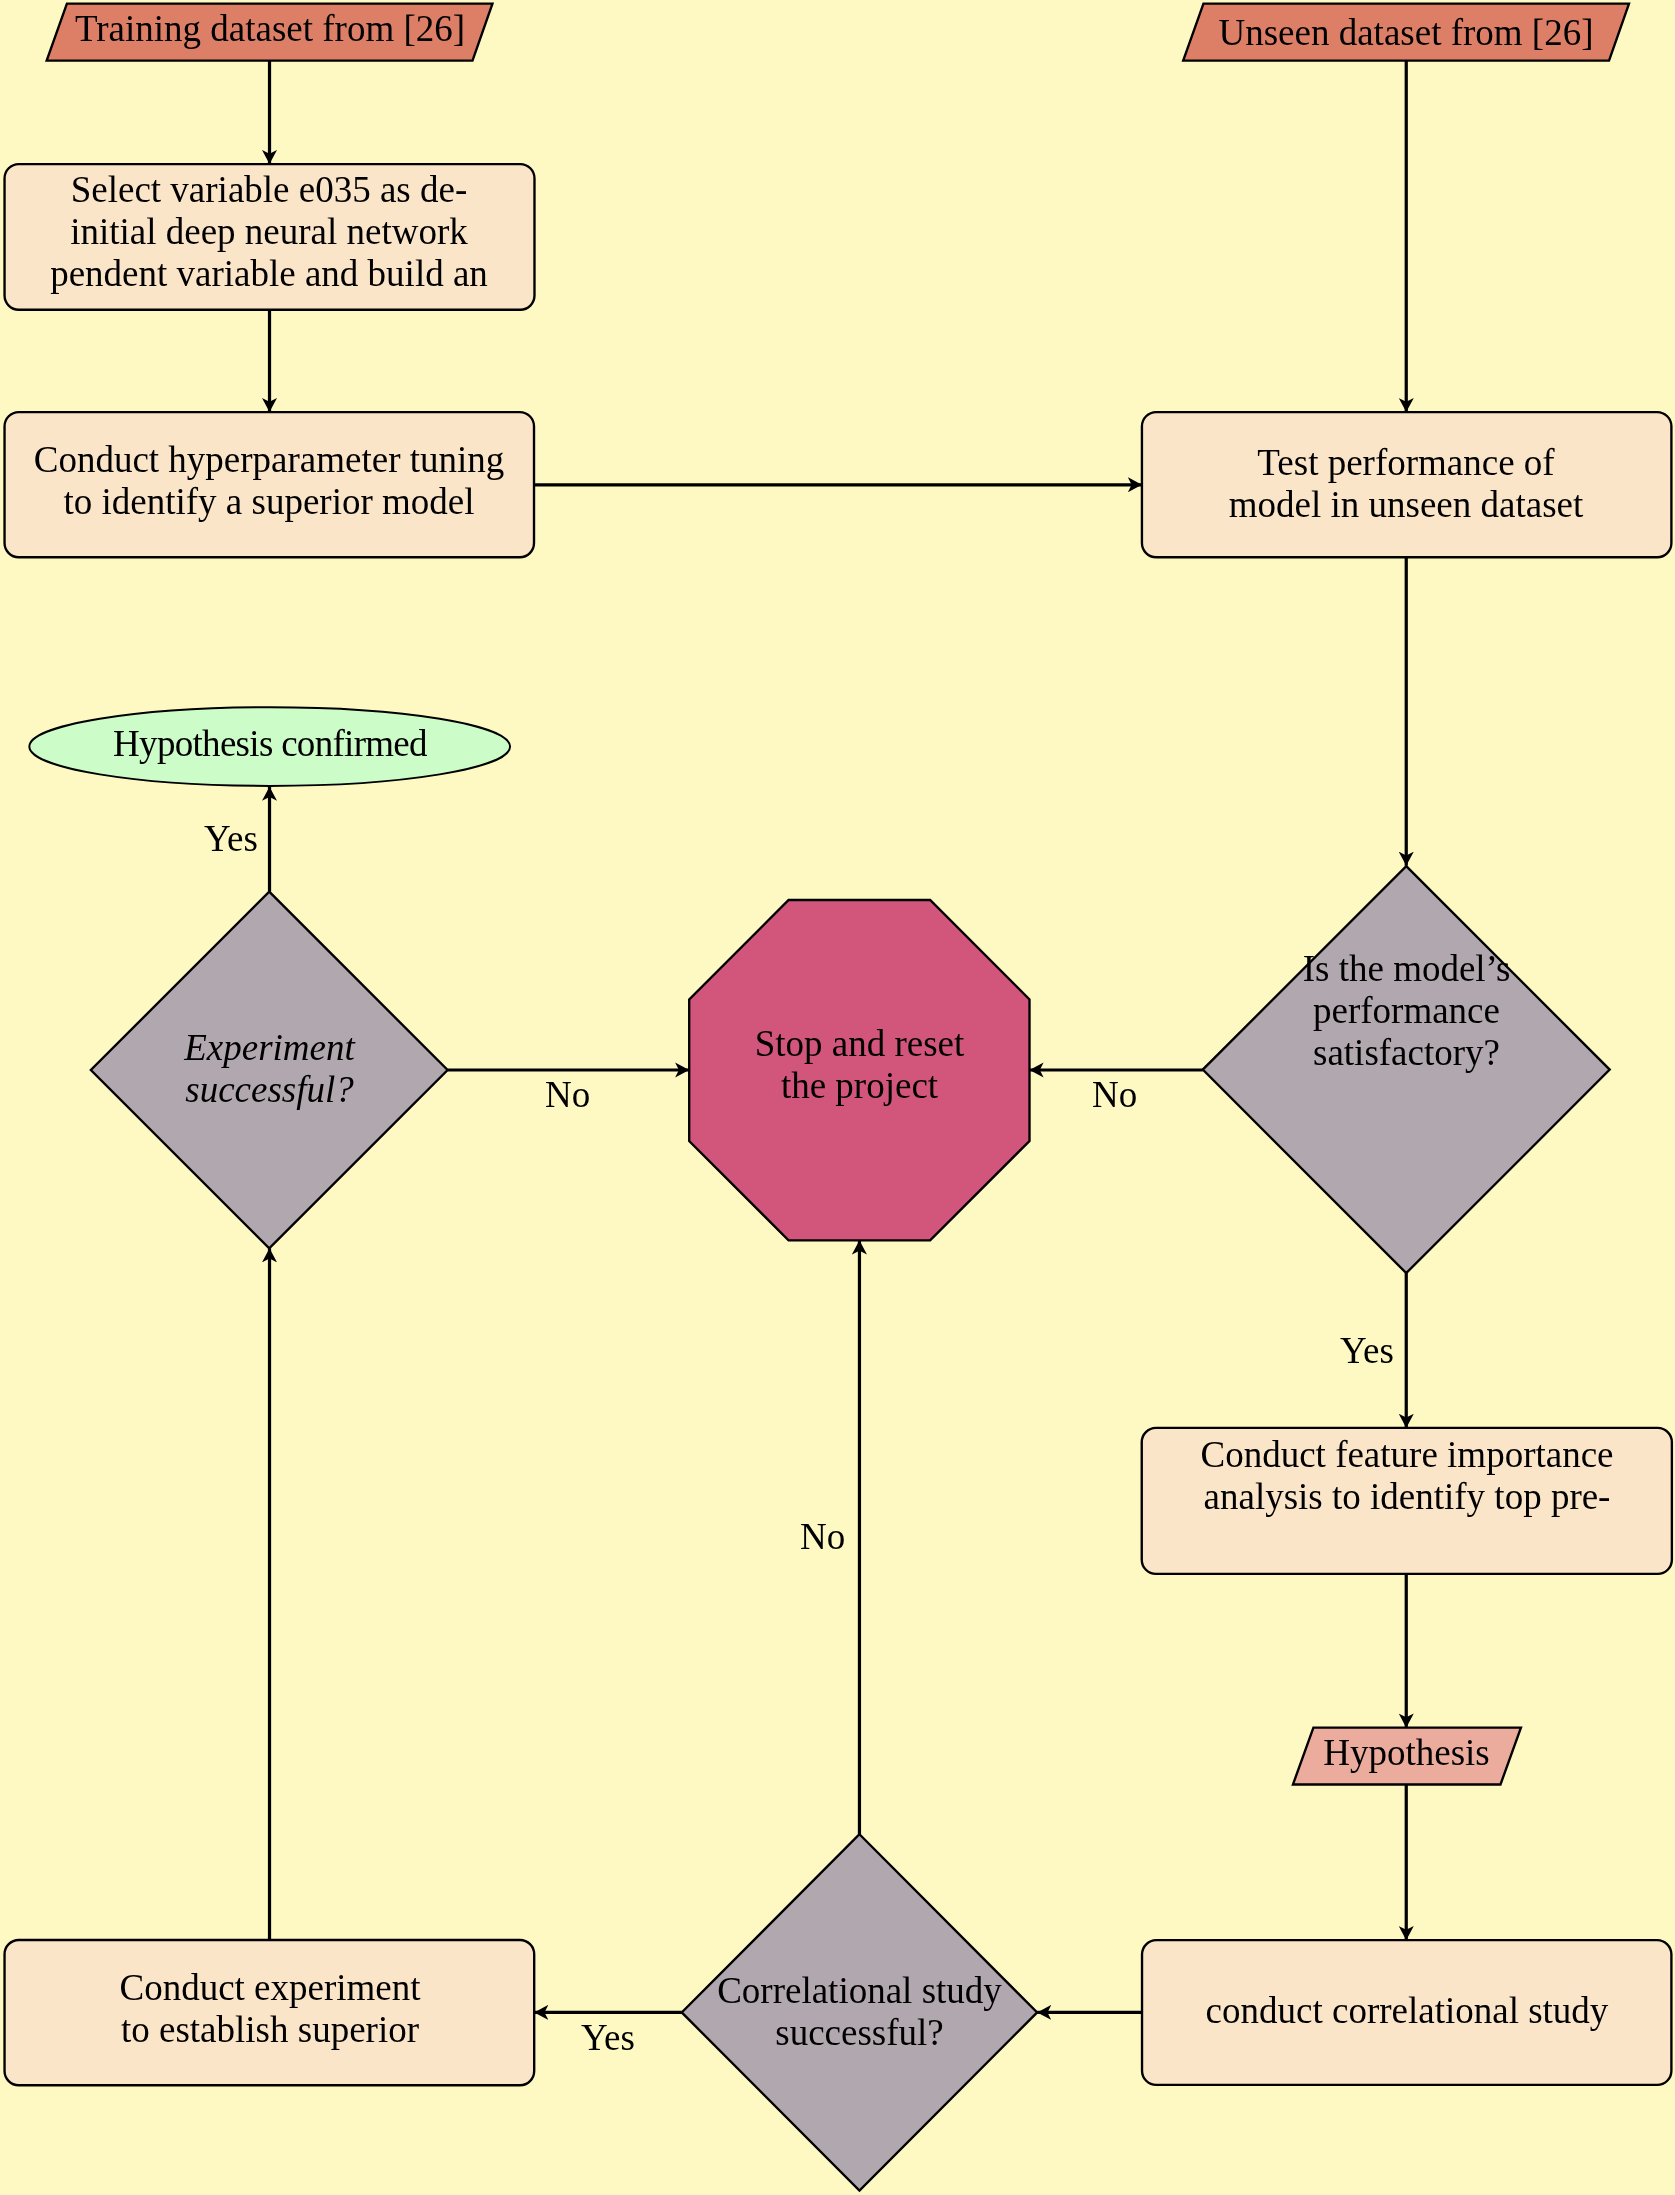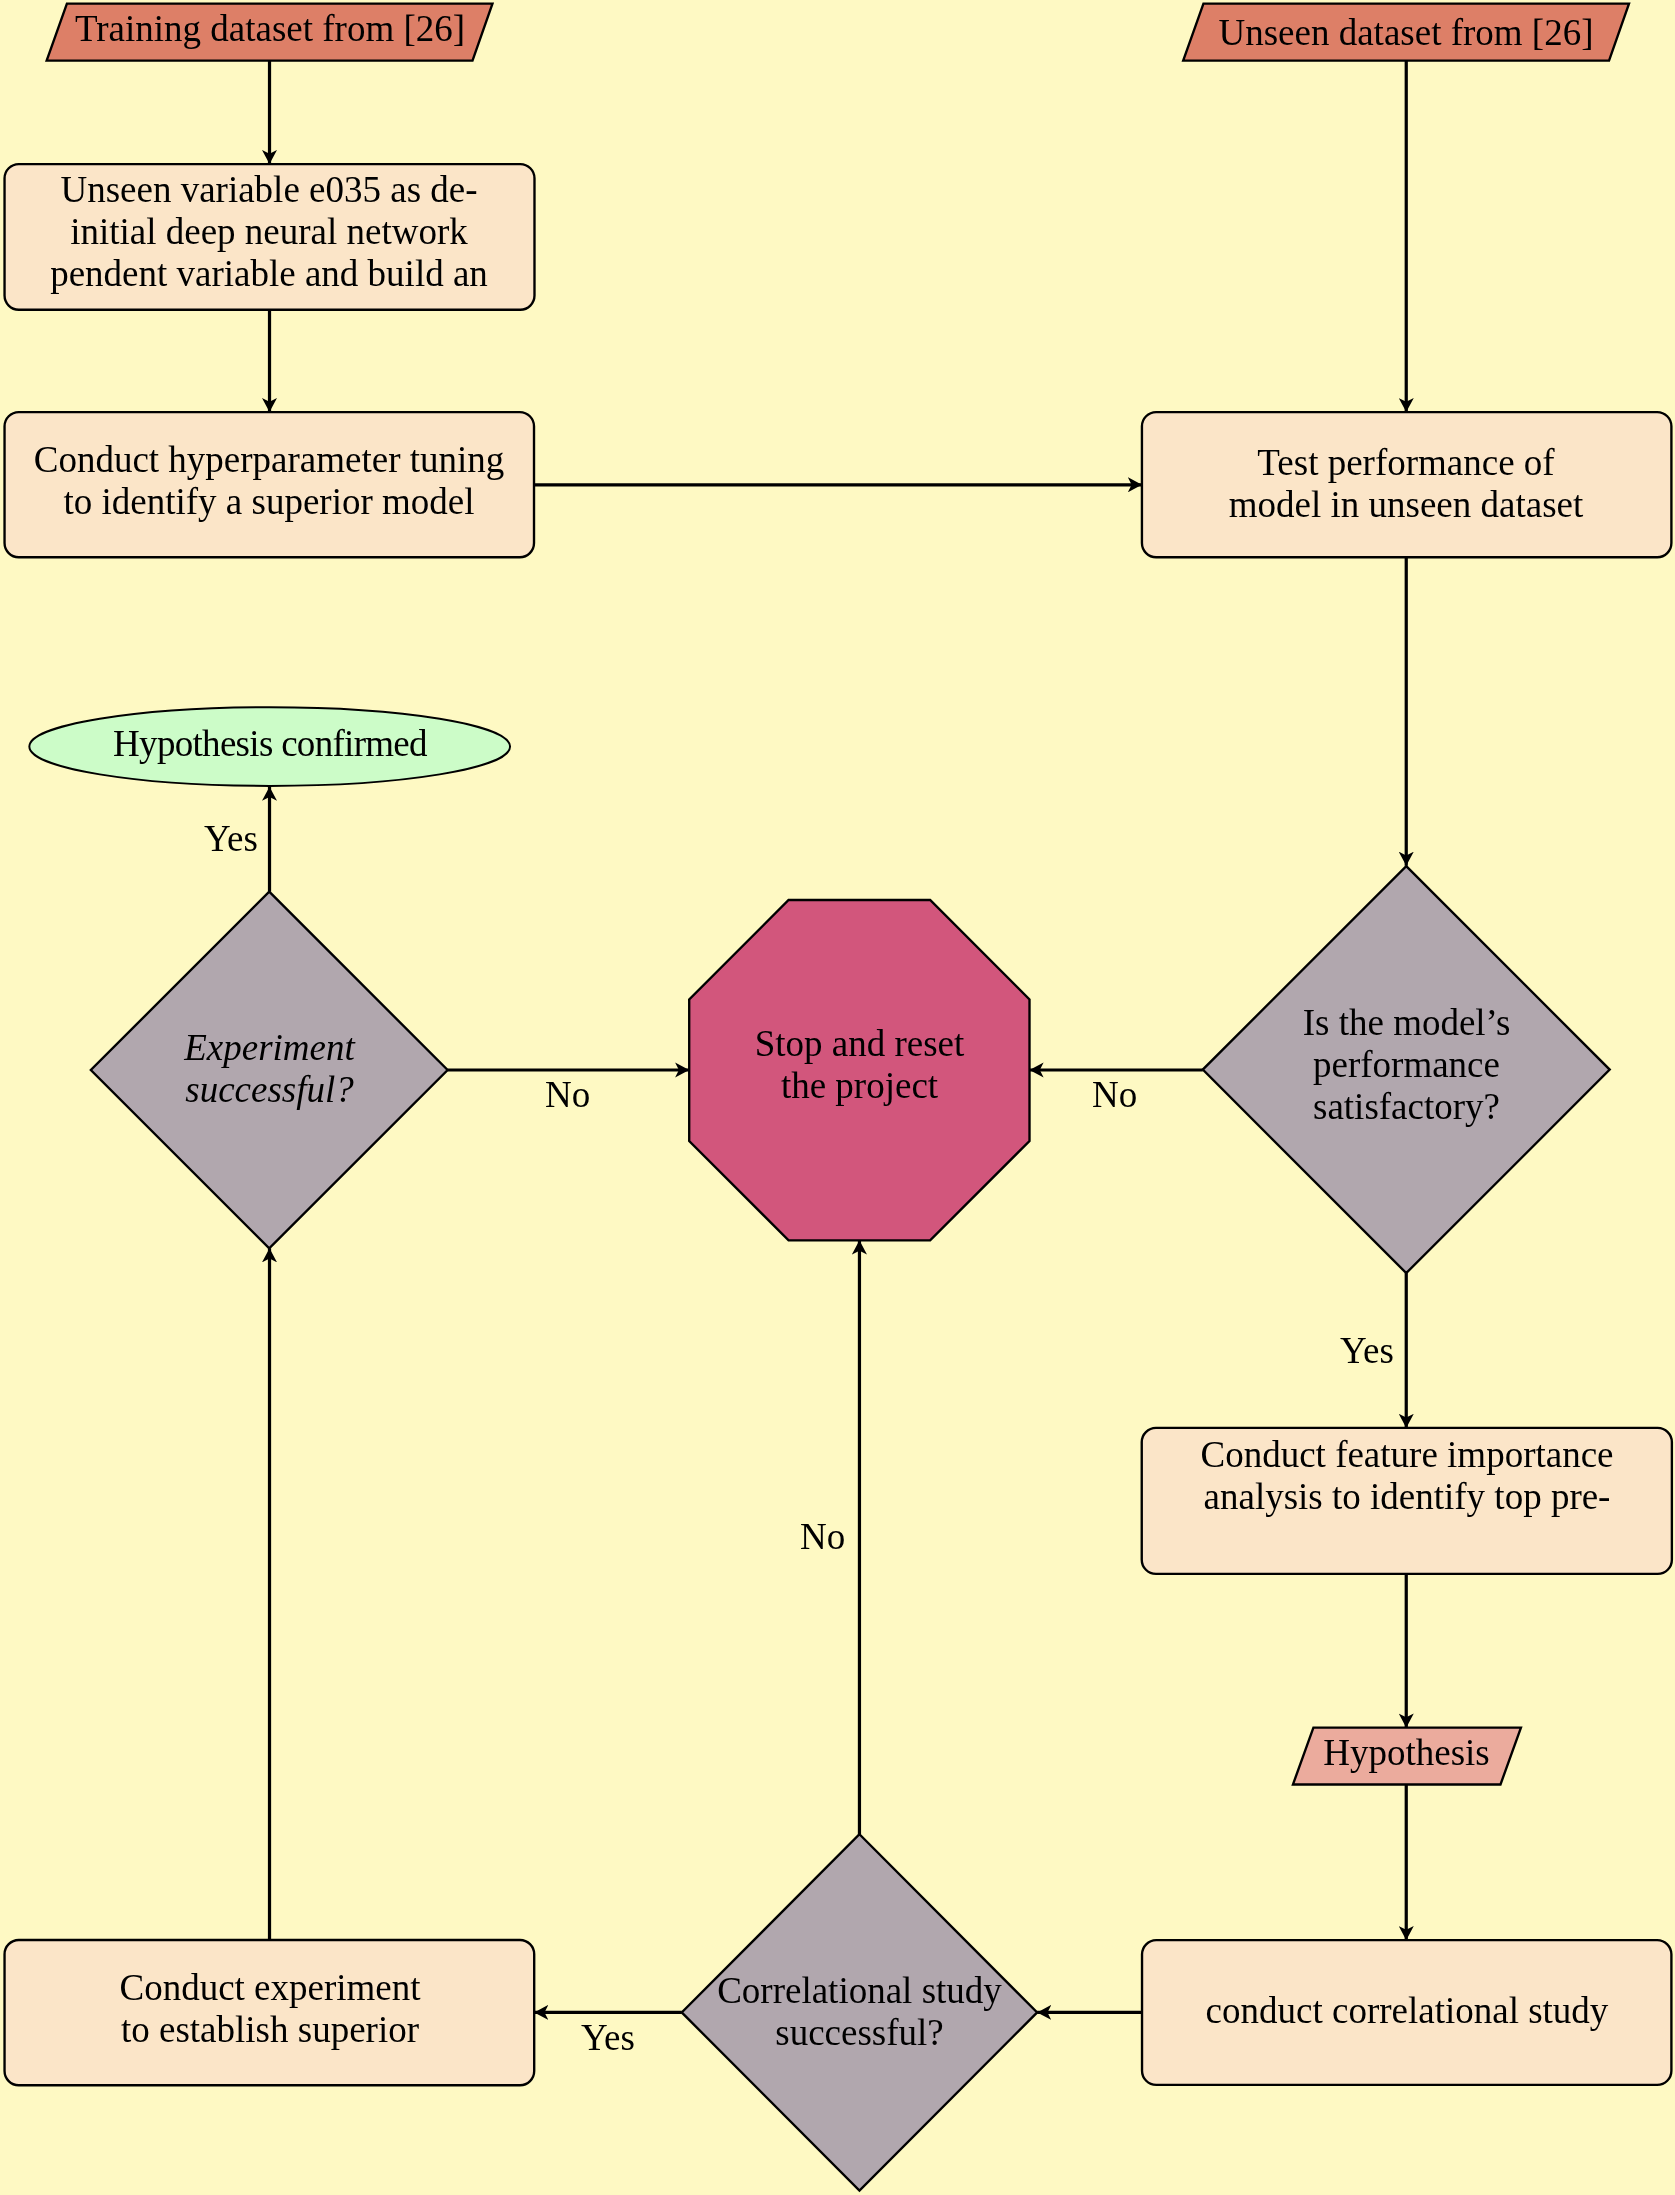--- a/index.html
+++ b/index.html
@@ -73,21 +73,21 @@
 
 <div class="nodetext" style="left:-14.3px;top:7.6px;width:568px;">
   <span>Training dataset from [26]</span>
 </div>
 
 <div class="nodetext" style="left:1122px;top:11.6px;width:568px;">
   <span>Unseen dataset from [26]</span>
 </div>
 
 <div class="nodetext" style="left:-62px;top:169px;width:662px;">
-  <span>Unseen variable e035 as de-</span>
+  <span>Select variable e035 as de-</span>
   <span>initial deep neural network</span>
   <span>pendent variable and build an</span>
 </div>
 
 <div class="nodetext" style="left:-62px;top:439px;width:662px;">
   <span><span>Conduct </span><span class="it">hyperparameter tuning</span></span>
   <span>to identify a superior model</span>
 </div>
 
 <div class="nodetext" style="left:1075px;top:442px;width:662px;">
@@ -102,21 +102,21 @@
 <div class="nodetext" style="left:33px;top:1027px;width:473px;font-style:italic;">
   <span>Experiment</span>
   <span>successful?</span>
 </div>
 
 <div class="nodetext" style="left:623px;top:1023px;width:473px;">
   <span>Stop and reset</span>
   <span>the project</span>
 </div>
 
-<div class="nodetext" style="left:1170px;top:1002px;width:473px;text-align:right;">
+<div class="nodetext" style="left:1170px;top:948px;width:473px;text-align:right;">
   <span>Is the model’s</span>
   <span>performance</span>
   <span>satisfactory?</span>
 </div>
 
 <div class="nodetext" style="left:1076px;top:1434px;width:662px;">
   <span>Conduct feature importance</span>
   <span>analysis to identify top pre-</span>
 </div>
 

